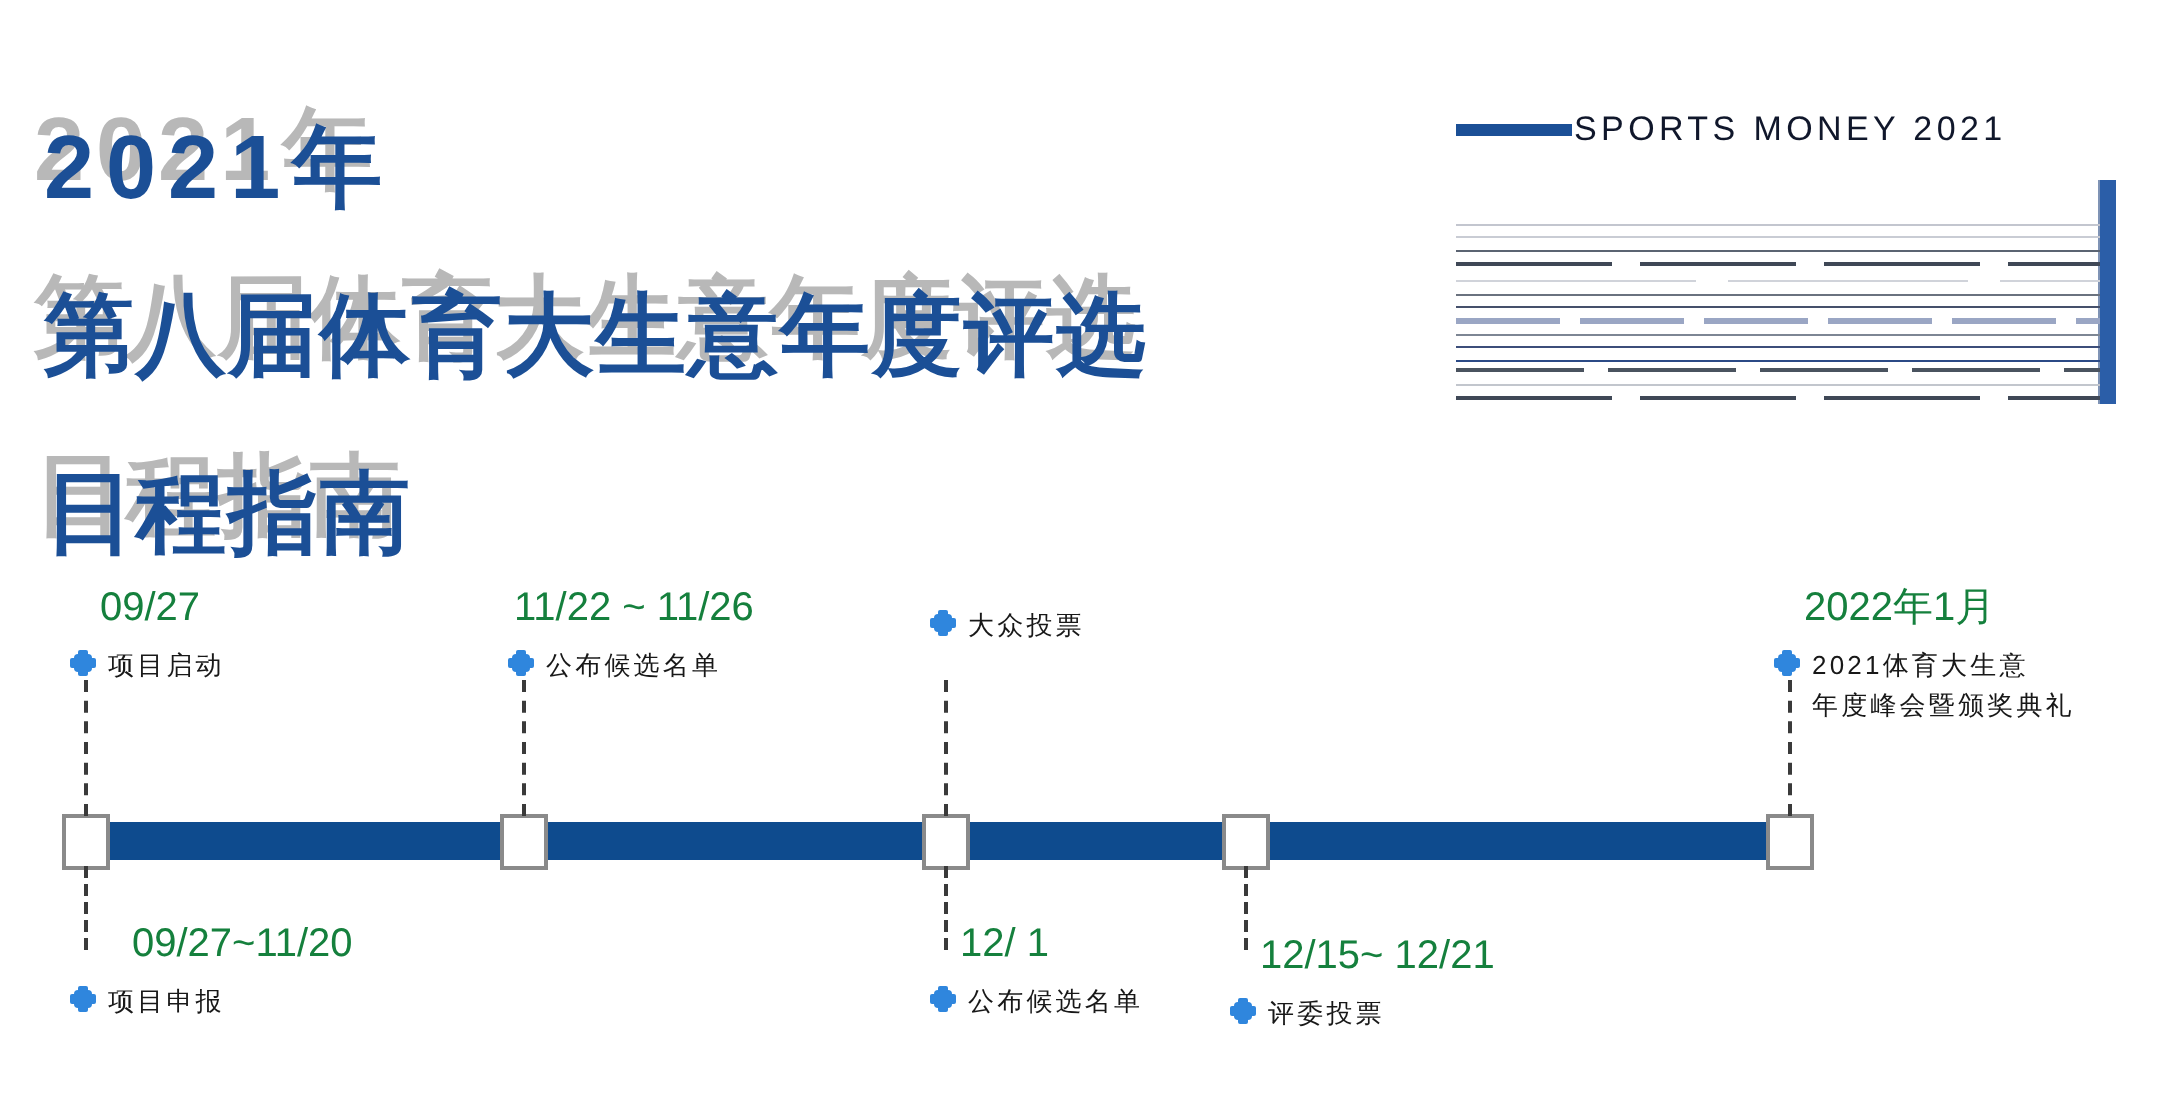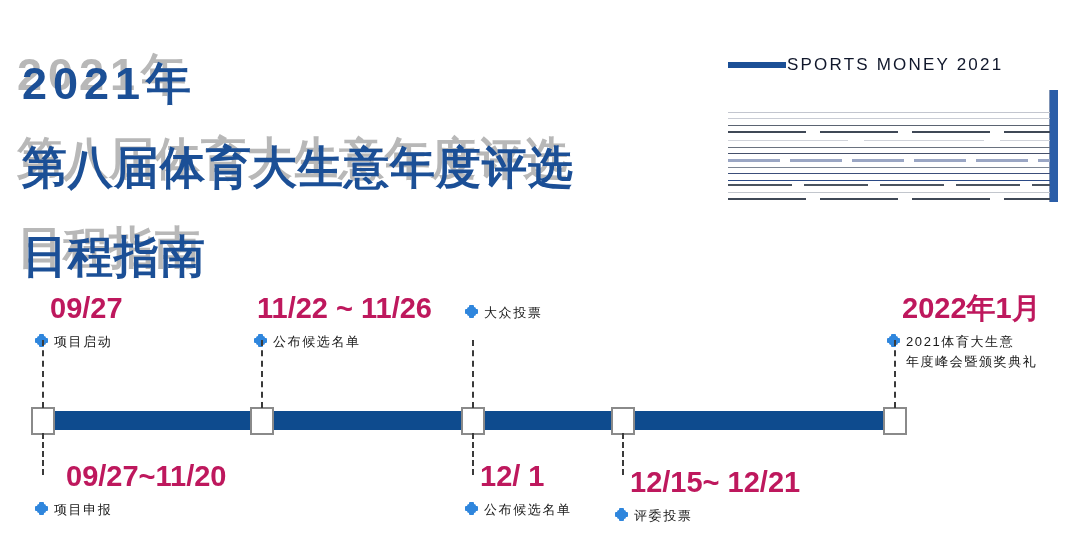--- a/index.html
+++ b/index.html
@@ -146,23 +146,23 @@
     border-left: 2px dashed #3a3a3a;
   }
 
   
   .evt {
     position: absolute;
   }
 
   .evt .date {
     font-family: "Liberation Sans Narrow", "Liberation Sans", sans-serif;
-    font-weight: bold;
-    font-size: 29px;
-    color: #be185d;
+    font-weight: normal;
+    font-size: 20px;
+    color: #15803d;
     letter-spacing: 0px;
     white-space: nowrap;
     line-height: 1;
   }
 
   .evt .descrow {
     display: flex;
     align-items: flex-start;
     margin-top: 9px;
   }
@@ -294,21 +294,21 @@
             <span class="nub n-t"></span>
             <span class="nub n-b"></span>
           </span>
           <div class="desc">
             <div>大众投票</div>
           </div>
         </div>
       </div>
       <div class="vline" style="left: 472px; top: 340px; height: 68px;"></div>
       <div class="evt" style="left: 888px; top: 294px;">
-        <div class="date" style="margin-left: 14px; text-align: right;">2022年1月</div>
+        <div class="date" style="margin-left: 14px;">2022年1月</div>
         <div class="descrow">
           <span class="marker">
             <span class="core"></span>
             <span class="nub n-l"></span>
             <span class="nub n-r"></span>
             <span class="nub n-t"></span>
             <span class="nub n-b"></span>
           </span>
           <div class="desc">
             <div>2021体育大生意</div>

